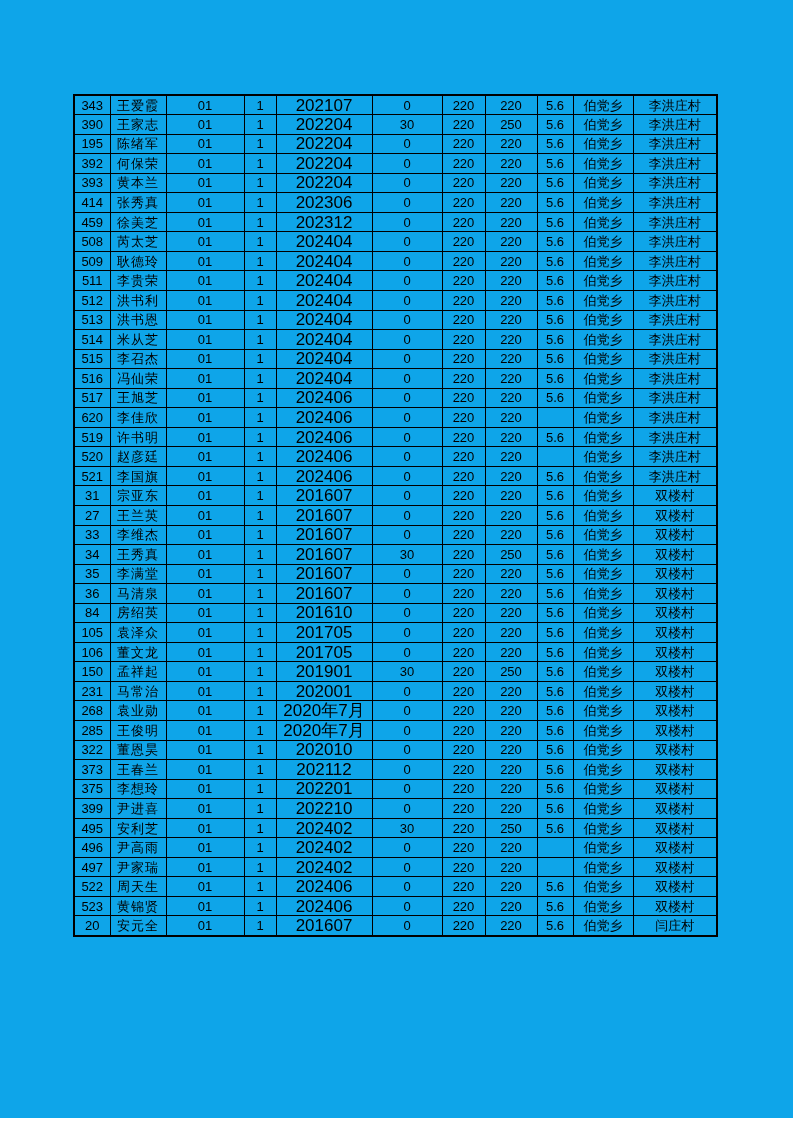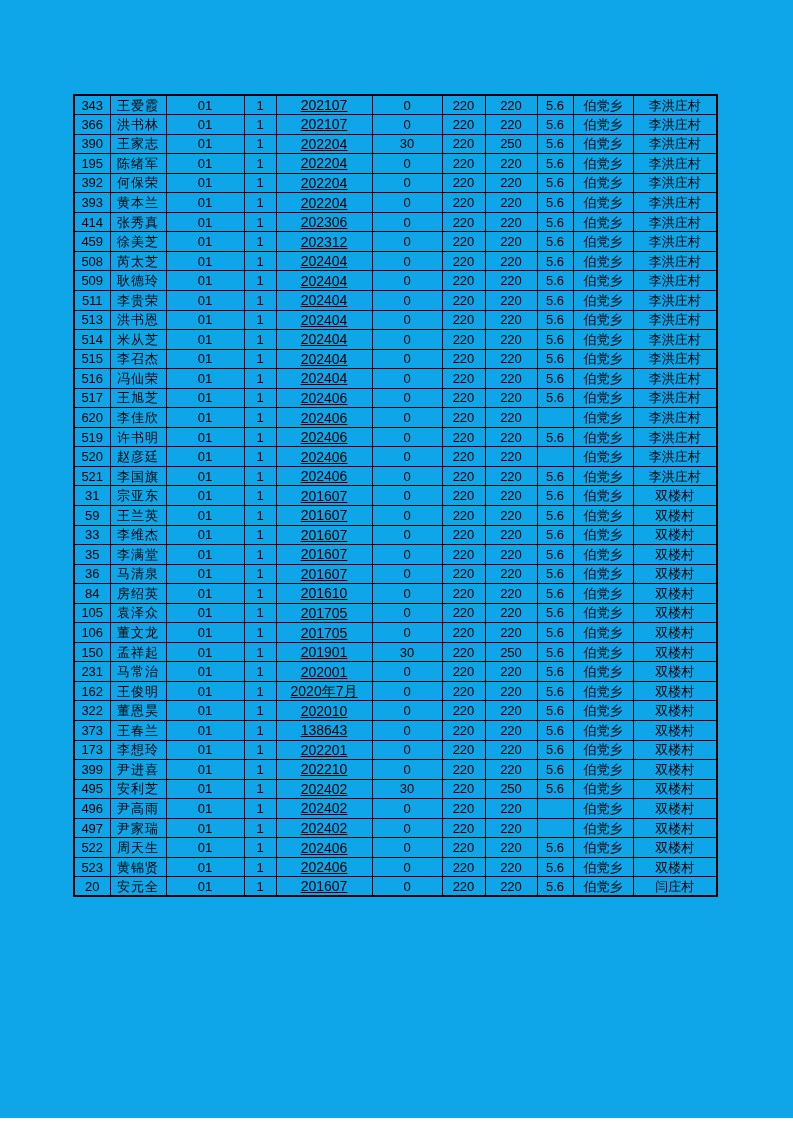--- a/index.html
+++ b/index.html
@@ -31,21 +31,21 @@
     text-align: center;
     vertical-align: middle;
     font-size: 13px;
     line-height: 1;
     color: #000000;
     white-space: nowrap;
     overflow: hidden;
     padding: 0 1px;
   }
   table.records td.c-name { letter-spacing: 1px; }
-  table.records td.c-date { font-size: 14px; text-decoration: underline; }
+  table.records td.c-date { font-size: 17px; }
 </style>
 </head>
 <body>
 
 <div class="page">
   <table class="records">
     <colgroup>
       <col style="width:36px">
       <col style="width:56px">
       <col style="width:78px">
@@ -66,33 +66,20 @@
           <td class="c-count">1</td>
           <td class="c-date">202107</td>
           <td class="c-supplement">0</td>
           <td class="c-base">220</td>
           <td class="c-total">220</td>
           <td class="c-rate">5.6</td>
           <td class="c-township">伯党乡</td>
           <td class="c-village">李洪庄村</td>
         </tr>
         <tr>
-          <td class="c-id">366</td>
-          <td class="c-name">洪书林</td>
-          <td class="c-type_code">01</td>
-          <td class="c-count">1</td>
-          <td class="c-date">202107</td>
-          <td class="c-supplement">0</td>
-          <td class="c-base">220</td>
-          <td class="c-total">220</td>
-          <td class="c-rate">5.6</td>
-          <td class="c-township">伯党乡</td>
-          <td class="c-village">李洪庄村</td>
-        </tr>
-        <tr>
           <td class="c-id">390</td>
           <td class="c-name">王家志</td>
           <td class="c-type_code">01</td>
           <td class="c-count">1</td>
           <td class="c-date">202204</td>
           <td class="c-supplement">30</td>
           <td class="c-base">220</td>
           <td class="c-total">250</td>
           <td class="c-rate">5.6</td>
           <td class="c-township">伯党乡</td>
@@ -196,20 +183,33 @@
           <td class="c-count">1</td>
           <td class="c-date">202404</td>
           <td class="c-supplement">0</td>
           <td class="c-base">220</td>
           <td class="c-total">220</td>
           <td class="c-rate">5.6</td>
           <td class="c-township">伯党乡</td>
           <td class="c-village">李洪庄村</td>
         </tr>
         <tr>
+          <td class="c-id">512</td>
+          <td class="c-name">洪书利</td>
+          <td class="c-type_code">01</td>
+          <td class="c-count">1</td>
+          <td class="c-date">202404</td>
+          <td class="c-supplement">0</td>
+          <td class="c-base">220</td>
+          <td class="c-total">220</td>
+          <td class="c-rate">5.6</td>
+          <td class="c-township">伯党乡</td>
+          <td class="c-village">李洪庄村</td>
+        </tr>
+        <tr>
           <td class="c-id">513</td>
           <td class="c-name">洪书恩</td>
           <td class="c-type_code">01</td>
           <td class="c-count">1</td>
           <td class="c-date">202404</td>
           <td class="c-supplement">0</td>
           <td class="c-base">220</td>
           <td class="c-total">220</td>
           <td class="c-rate">5.6</td>
           <td class="c-township">伯党乡</td>
@@ -326,21 +326,21 @@
           <td class="c-count">1</td>
           <td class="c-date">201607</td>
           <td class="c-supplement">0</td>
           <td class="c-base">220</td>
           <td class="c-total">220</td>
           <td class="c-rate">5.6</td>
           <td class="c-township">伯党乡</td>
           <td class="c-village">双楼村</td>
         </tr>
         <tr>
-          <td class="c-id">59</td>
+          <td class="c-id">27</td>
           <td class="c-name">王兰英</td>
           <td class="c-type_code">01</td>
           <td class="c-count">1</td>
           <td class="c-date">201607</td>
           <td class="c-supplement">0</td>
           <td class="c-base">220</td>
           <td class="c-total">220</td>
           <td class="c-rate">5.6</td>
           <td class="c-township">伯党乡</td>
           <td class="c-village">双楼村</td>
@@ -352,20 +352,33 @@
           <td class="c-count">1</td>
           <td class="c-date">201607</td>
           <td class="c-supplement">0</td>
           <td class="c-base">220</td>
           <td class="c-total">220</td>
           <td class="c-rate">5.6</td>
           <td class="c-township">伯党乡</td>
           <td class="c-village">双楼村</td>
         </tr>
         <tr>
+          <td class="c-id">34</td>
+          <td class="c-name">王秀真</td>
+          <td class="c-type_code">01</td>
+          <td class="c-count">1</td>
+          <td class="c-date">201607</td>
+          <td class="c-supplement">30</td>
+          <td class="c-base">220</td>
+          <td class="c-total">250</td>
+          <td class="c-rate">5.6</td>
+          <td class="c-township">伯党乡</td>
+          <td class="c-village">双楼村</td>
+        </tr>
+        <tr>
           <td class="c-id">35</td>
           <td class="c-name">李满堂</td>
           <td class="c-type_code">01</td>
           <td class="c-count">1</td>
           <td class="c-date">201607</td>
           <td class="c-supplement">0</td>
           <td class="c-base">220</td>
           <td class="c-total">220</td>
           <td class="c-rate">5.6</td>
           <td class="c-township">伯党乡</td>
@@ -443,21 +456,34 @@
           <td class="c-count">1</td>
           <td class="c-date">202001</td>
           <td class="c-supplement">0</td>
           <td class="c-base">220</td>
           <td class="c-total">220</td>
           <td class="c-rate">5.6</td>
           <td class="c-township">伯党乡</td>
           <td class="c-village">双楼村</td>
         </tr>
         <tr>
-          <td class="c-id">162</td>
+          <td class="c-id">268</td>
+          <td class="c-name">袁业勋</td>
+          <td class="c-type_code">01</td>
+          <td class="c-count">1</td>
+          <td class="c-date">2020年7月</td>
+          <td class="c-supplement">0</td>
+          <td class="c-base">220</td>
+          <td class="c-total">220</td>
+          <td class="c-rate">5.6</td>
+          <td class="c-township">伯党乡</td>
+          <td class="c-village">双楼村</td>
+        </tr>
+        <tr>
+          <td class="c-id">285</td>
           <td class="c-name">王俊明</td>
           <td class="c-type_code">01</td>
           <td class="c-count">1</td>
           <td class="c-date">2020年7月</td>
           <td class="c-supplement">0</td>
           <td class="c-base">220</td>
           <td class="c-total">220</td>
           <td class="c-rate">5.6</td>
           <td class="c-township">伯党乡</td>
           <td class="c-village">双楼村</td>
@@ -473,30 +499,30 @@
           <td class="c-total">220</td>
           <td class="c-rate">5.6</td>
           <td class="c-township">伯党乡</td>
           <td class="c-village">双楼村</td>
         </tr>
         <tr>
           <td class="c-id">373</td>
           <td class="c-name">王春兰</td>
           <td class="c-type_code">01</td>
           <td class="c-count">1</td>
-          <td class="c-date">138643</td>
-          <td class="c-supplement">0</td>
-          <td class="c-base">220</td>
-          <td class="c-total">220</td>
-          <td class="c-rate">5.6</td>
-          <td class="c-township">伯党乡</td>
-          <td class="c-village">双楼村</td>
-        </tr>
-        <tr>
-          <td class="c-id">173</td>
+          <td class="c-date">202112</td>
+          <td class="c-supplement">0</td>
+          <td class="c-base">220</td>
+          <td class="c-total">220</td>
+          <td class="c-rate">5.6</td>
+          <td class="c-township">伯党乡</td>
+          <td class="c-village">双楼村</td>
+        </tr>
+        <tr>
+          <td class="c-id">375</td>
           <td class="c-name">李想玲</td>
           <td class="c-type_code">01</td>
           <td class="c-count">1</td>
           <td class="c-date">202201</td>
           <td class="c-supplement">0</td>
           <td class="c-base">220</td>
           <td class="c-total">220</td>
           <td class="c-rate">5.6</td>
           <td class="c-township">伯党乡</td>
           <td class="c-village">双楼村</td>

